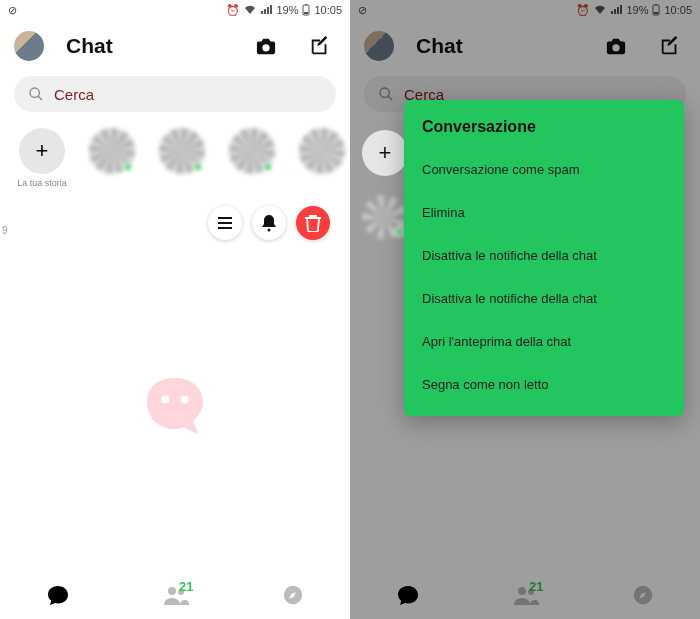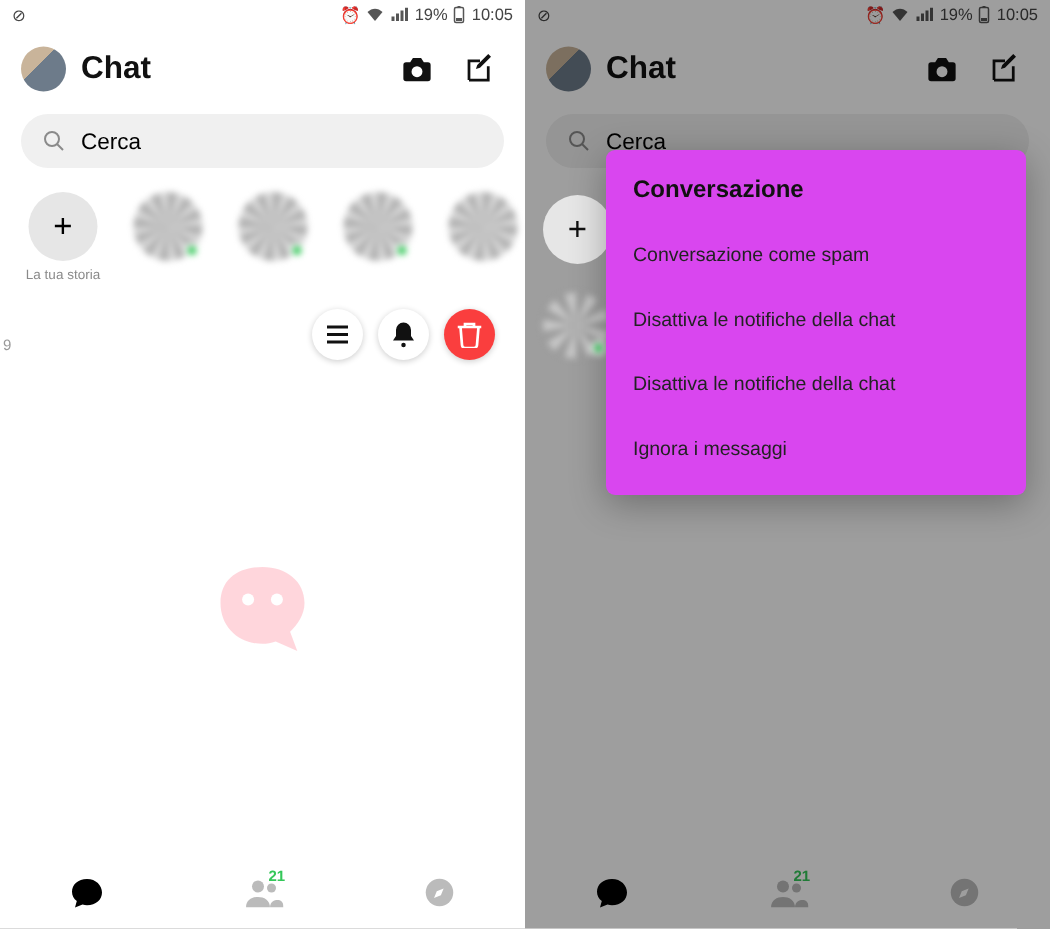--- a/index.html
+++ b/index.html
@@ -31,21 +31,21 @@
     justify-content: space-between;
     padding: 0 8px;
     font-size: 11px;
     color: #444;
   }
   .status-right { display: flex; align-items: center; gap: 4px; }
   .header {
     display: flex;
     align-items: center;
     padding: 10px 14px 6px 14px;
-    gap: 10px;
+    gap: 22px;
   }
   .avatar {
     width: 30px; height: 30px; border-radius: 50%;
     background: linear-gradient(135deg,#c9b49a 0 40%,#6d7b8a 40% 100%);
   }
   .title {
     font-size: 21px;
     font-weight: 700;
     flex: 1;
     color: #111;
@@ -56,21 +56,21 @@
     color: #111;
   }
   .search {
     margin: 8px 14px;
     background: #f0f0f0;
     border-radius: 22px;
     height: 36px;
     display: flex;
     align-items: center;
     padding: 0 14px;
-    color: #000000;
+    color: #7f1d1d;
     gap: 10px;
     font-size: 15px;
   }
   .stories {
     display: flex;
     gap: 14px;
     padding: 8px 14px 4px 14px;
     overflow: hidden;
   }
   .story {
@@ -125,36 +125,36 @@
     align-items: center;
     justify-content: space-around;
   }
   .bottom-item {
     position: relative;
     color: #b0b0b0;
   }
   .bottom-item.active { color: #000; }
   .badge {
     position: absolute; top: -6px; left: 16px;
-    font-size: 10px; color: #34c759; font-weight: 700;
+    font-size: 13px; color: #34c759; font-weight: 700;
   }
   .stray {
     position: absolute; left: 2px; top: 225px;
     font-size: 10px; color: #999;
   }
 
   
   .dim {
     position: absolute; inset: 0;
     background: rgba(0,0,0,0.38);
   }
   .sheet {
     position: absolute;
     left: 54px; right: 16px; top: 100px;
-    background: #d946ef;
+    background: #22c55e;
     border-radius: 6px;
     box-shadow: 0 6px 24px rgba(0,0,0,0.3);
     padding: 18px 18px 10px 18px;
   }
   .sheet-title {
     font-size: 16px; font-weight: 700; color: #111;
     margin-bottom: 12px;
   }
   .sheet-item {
     font-size: 13px; color: #222;
@@ -410,19 +410,21 @@
 
     <div class="dim"></div>
     <div class="plus-thumb">+</div>
     <div class="convo-thumb">
         <div class="dot"></div>
       </div>
 
     <div class="sheet">
       <div class="sheet-title">Conversazione</div>
       <div class="sheet-item">Conversazione come spam</div>
+      <div class="sheet-item">Elimina</div>
       <div class="sheet-item">Disattiva le notifiche della chat</div>
       <div class="sheet-item">Disattiva le notifiche della chat</div>
-      <div class="sheet-item">Ignora i messaggi</div>
+      <div class="sheet-item">Apri l'anteprima della chat</div>
+      <div class="sheet-item">Segna come non letto</div>
     </div>
   </div>
 
 </div>
 
 </body></html>

